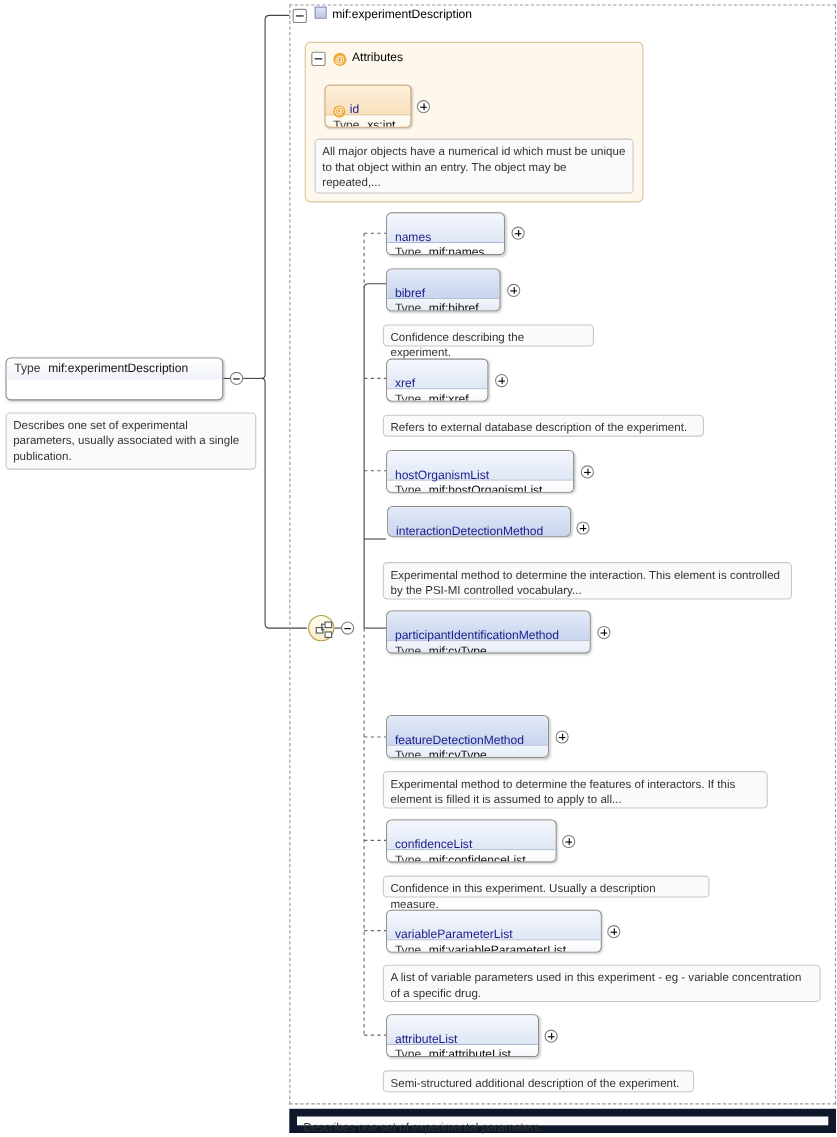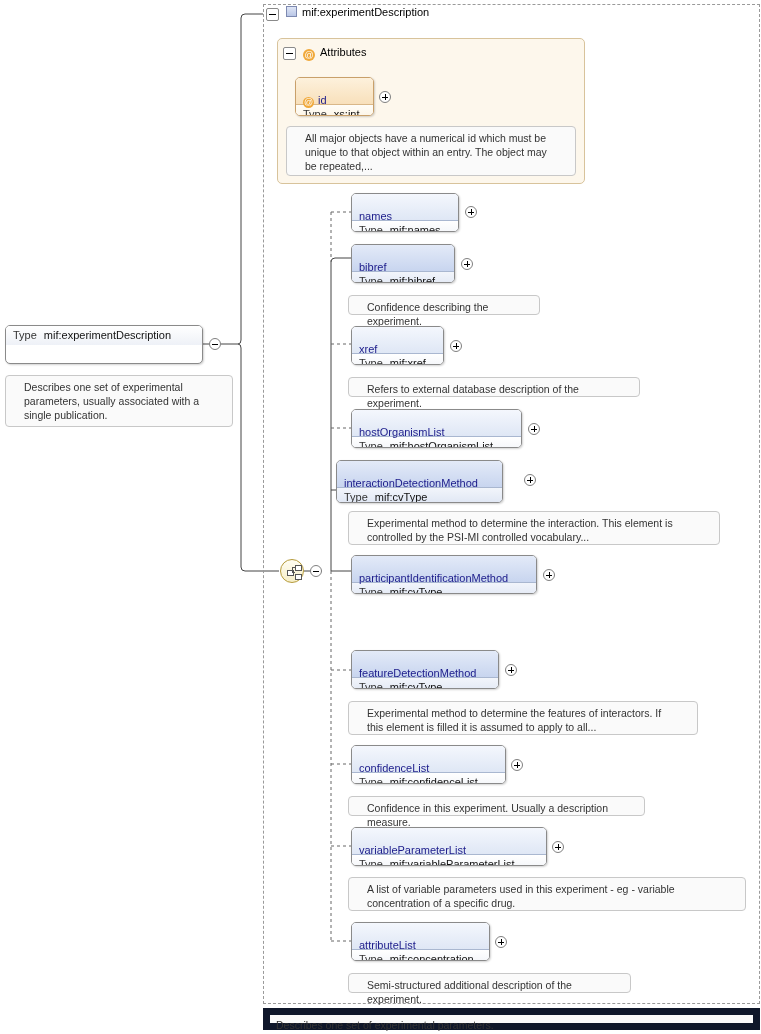--- a/index.html
+++ b/index.html
@@ -107,21 +107,21 @@
   
   .doc {
     position: absolute;
     box-sizing: border-box;
     border: 1px solid #c8c8c8;
     border-radius: 4px;
     background: #fafafa;
     color: #333333;
     font-size: 10.5px;
     line-height: 14px;
-    padding: 4px 18px;
+    padding: 4px 6px;
   }
   
   .attrgroup {
     position: absolute;
     box-sizing: border-box;
     border: 1px solid #d8c39b;
     border-radius: 5px;
     background: #fdf7ec;
   }
   
@@ -335,21 +335,21 @@
   <div class="doc" style="left:348px; top:377px; width:292px; height:20px;">Refers to external database description of the experiment.</div>
 
   <div class="node" style="left:351px; top:409px; width:171px; height:39px;">
     <div class="namebar">hostOrganismList</div>
     <div class="typerow">
       <span class="tlabel">Type</span><span class="tval">mif:hostOrganismList</span>
     </div>
   </div>
   <div class="circ plus" style="left:528px; top:423px;"></div>
 
-  <div class="node sel" style="left:336px; top:460px; width:167px; height:43px;">
+  <div class="node sel" style="left:352px; top:460px; width:167px; height:28px;">
     <div class="namebar">interactionDetectionMethod</div>
     <div class="typerow">
       <span class="tlabel">Type</span><span class="tval">mif:cvType</span>
     </div>
   </div>
   <div class="circ plus" style="left:524px; top:474px;"></div>
   <div class="doc" style="left:348px; top:511px; width:372px; height:34px;">Experimental method to determine the interaction. This element is controlled by the PSI-MI controlled vocabulary...</div>
 
   <div class="node sel" style="left:351px; top:555px; width:186px; height:39px;">
     <div class="namebar">participantIdentificationMethod</div>
@@ -382,21 +382,21 @@
     <div class="typerow">
       <span class="tlabel">Type</span><span class="tval">mif:variableParameterList</span>
     </div>
   </div>
   <div class="circ plus" style="left:552px; top:841px;"></div>
   <div class="doc" style="left:348px; top:877px; width:398px; height:34px;">A list of variable parameters used in this experiment - eg - variable concentration of a specific drug.</div>
 
   <div class="node" style="left:351px; top:922px; width:139px; height:39px;">
     <div class="namebar">attributeList</div>
     <div class="typerow">
-      <span class="tlabel">Type</span><span class="tval">mif:concentration</span>
+      <span class="tlabel">Type</span><span class="tval">mif:attributeList</span>
     </div>
   </div>
   <div class="circ plus" style="left:495px; top:936px;"></div>
   <div class="doc" style="left:348px; top:973px; width:283px; height:20px;">Semi-structured additional description of the experiment.</div>
 
   <div class="footer">Describes one set of experimental parameters.</div>
 
 </div>
 
 </body></html>

